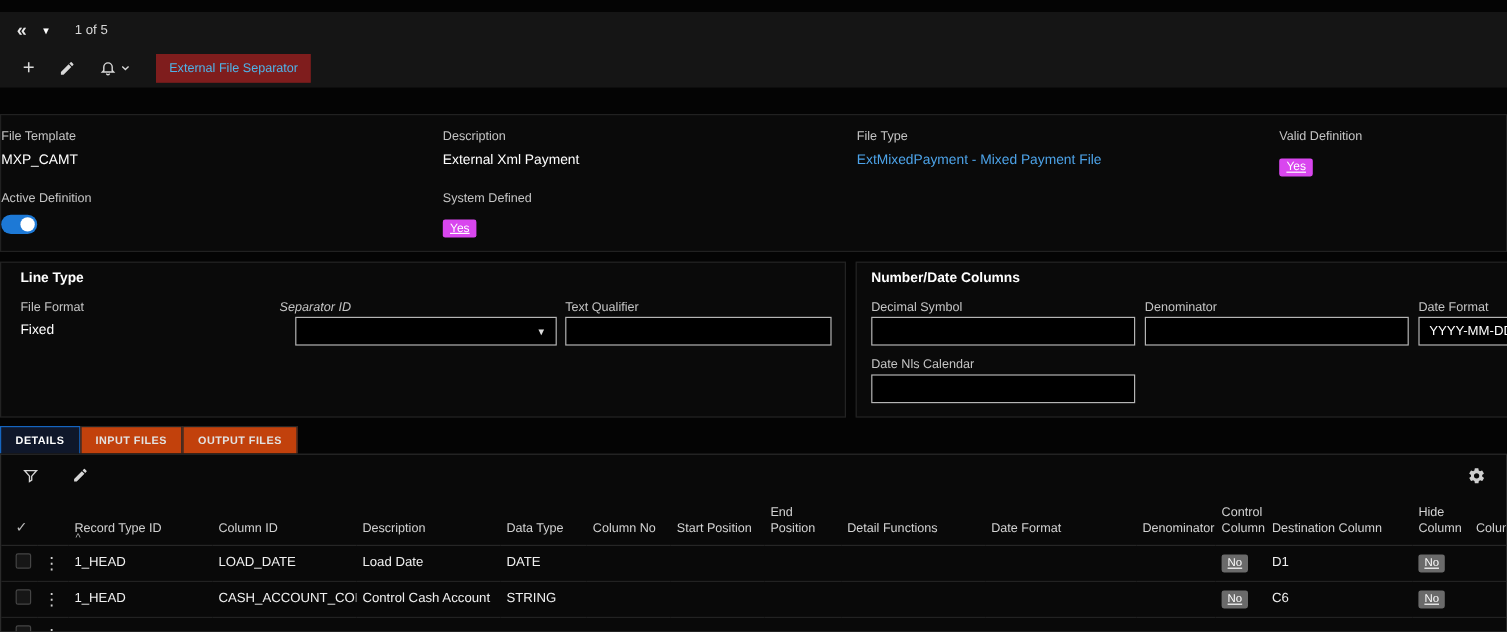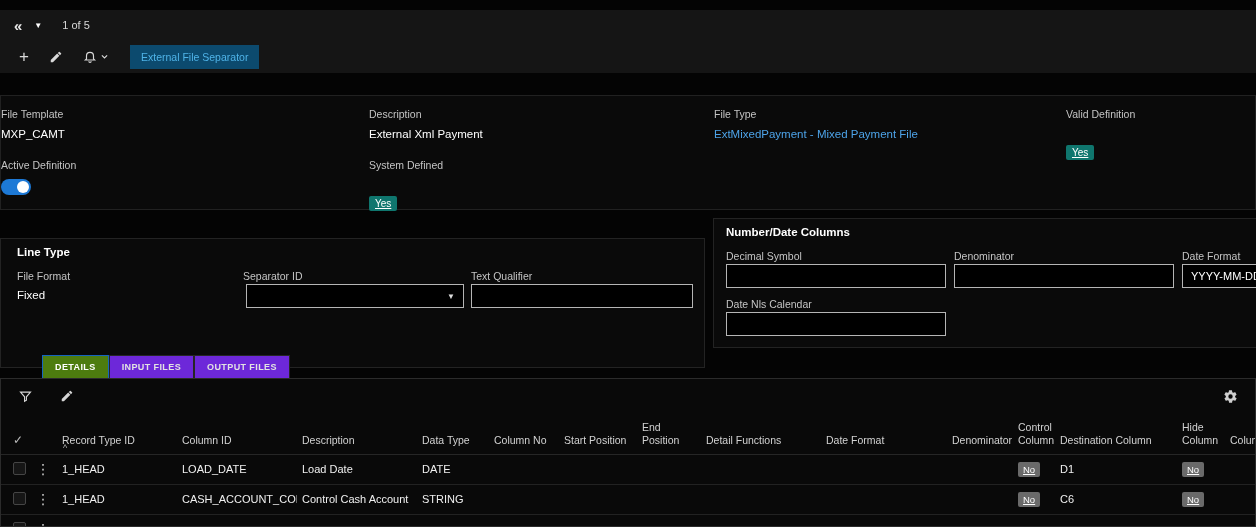--- a/index.html
+++ b/index.html
@@ -24,52 +24,52 @@
     position:absolute; top:40px; left:0; width:1256px; height:33px;
     background:#151515; display:flex; align-items:center; padding:0 10px; gap:4px;
   }
   .tb-btn{
     background:none; border:none; color:#d9d9d9; width:28px; height:26px;
     display:flex; align-items:center; justify-content:center; cursor:pointer;
   }
   .tb-btn .plus{ font-size:17px; font-weight:normal; line-height:1; }
   .bell-wrap{ width:44px; gap:3px; }
   .sep-chip{
-    margin-left:8px; background:#0c4a6e; color:#4fb3e8; border:none;
+    margin-left:8px; background:#7f1d1d; color:#4fb3e8; border:none;
     font-size:10.5px; font-family:inherit; padding:6px 11px; cursor:pointer;
   }
   
   .form-panel{
     position:absolute; top:95px; left:0; width:1256px; height:115px;
     background:#0a0a0a; border:1px solid #212121;
   }
   .fld{ position:absolute; }
   .r1{ top:12px; } .r2{ top:63px; }
   .c1{ left:0; } .c2{ left:368px; } .c3{ left:713px; } .c4{ left:1065px; }
   .flabel{ display:block; font-size:10.5px; color:#c4c4c4; }
   .fvalue{ display:block; font-size:11.5px; color:#ffffff; margin-top:8px; }
   .flink{ color:#4da3e8; cursor:pointer; }
   .badge-yes{
-    display:inline-block; margin-top:25px; background:#0f766e; color:#fff;
+    display:inline-block; margin-top:12px; background:#d946ef; color:#fff;
     font-size:10px; padding:2px 6px; border-radius:2px;text-decoration:underline;
   }
   .toggle{
     width:30px; height:16px; border-radius:8px; background:#1d79d6;
     position:relative; margin-top:8px; cursor:pointer;
   }
   .toggle .knob{
     position:absolute; top:2px; right:2px; width:12px; height:12px;
     border-radius:50%; background:#fff;
   }
   
   .panel{
     position:absolute; top:218px; height:130px;
     background:#0a0a0a; border:1px solid #232323;
   }
-  .panel-line{ left:0; width:705px;margin-top:20px; }
+  .panel-line{ left:0; width:705px; }
   .panel-numdate{ left:713px; width:560px; }
   .ptitle{ position:absolute; top:7px; left:16px; font-size:11.5px; font-weight:bold; color:#fff; }
   .panel-numdate .ptitle{ left:12px; }
   .plabel{ position:absolute; top:31px; font-size:10.5px; color:#c4c4c4; }
   .pvalue{ position:absolute; top:50px; font-size:11.5px; color:#fff; }
   .ctl{ position:absolute; top:45px; height:24px; }
   .ctl2{ position:absolute; top:93px; height:24px; }
   .plabel2{ position:absolute; top:79px; font-size:10.5px; color:#c4c4c4; }
   .inp{
     background:#000; border:1px solid #b5b5b5; color:#fff; font-size:11px;
@@ -78,23 +78,23 @@
   .selectbox{
     background:#000; border:1px solid #b5b5b5; height:24px; width:100%;
     display:flex; align-items:center; justify-content:flex-end; padding:0 8px; cursor:pointer;
   }
   .select-caret{ font-size:8px; color:#ddd; }
   
   .tabbar{ position:absolute; top:355px; left:0; width:1256px; height:23px; display:flex; }
   .tab{
     height:23px; display:flex; align-items:center; padding:0 12px;
     font-size:9px; font-weight:bold; letter-spacing:.4px; color:#e2e2e2;
-    background:#6d28d9; border:1px solid #262626; border-bottom:none; cursor:pointer;
-  }
-  .tab.active{ background:#4d7c0f; color:#fff; border-color:#1565c0;margin-left:42px; }
+    background:#c2410c; border:1px solid #262626; border-bottom:none; cursor:pointer;
+  }
+  .tab.active{ background:#0f172a; color:#fff; border-color:#1565c0; }
   
   .details-panel{
     position:absolute; top:378px; left:0; width:1256px; height:149px;
     background:#090909; border:1px solid #2b2b2b; overflow:hidden;
   }
   .grid-toolbar{
     height:34px; display:flex; align-items:center; padding:0 17px; gap:27px;
   }
   .gt-btn{ background:none; border:none; cursor:pointer; display:flex; align-items:center; }
   .gear-btn{ margin-left:auto; margin-right:0px; }
@@ -185,21 +185,21 @@
   <div class="fld r2 c2">
     <span class="flabel">System Defined</span>
     <span class="badge-yes">Yes</span>
   </div>
 </section>
 
 <section class="panel panel-line">
   <span class="ptitle">Line Type</span>
   <span class="plabel" style="left:16px;">File Format</span>
   <span class="pvalue" style="left:16px;">Fixed</span>
-  <span class="plabel" style="left:242px;">Separator ID</span>
+  <span class="plabel" style="left:232px;font-style:italic;">Separator ID</span>
   <div class="ctl" style="left:245px; width:218px;">
     <div class="selectbox">
       <span class="select-caret">▼</span>
     </div>
   </div>
   <span class="plabel" style="left:470px;">Text Qualifier</span>
   <div class="ctl" style="left:470px; width:222px;">
     <input class="inp" value="" style="">
   </div>
 </section>

